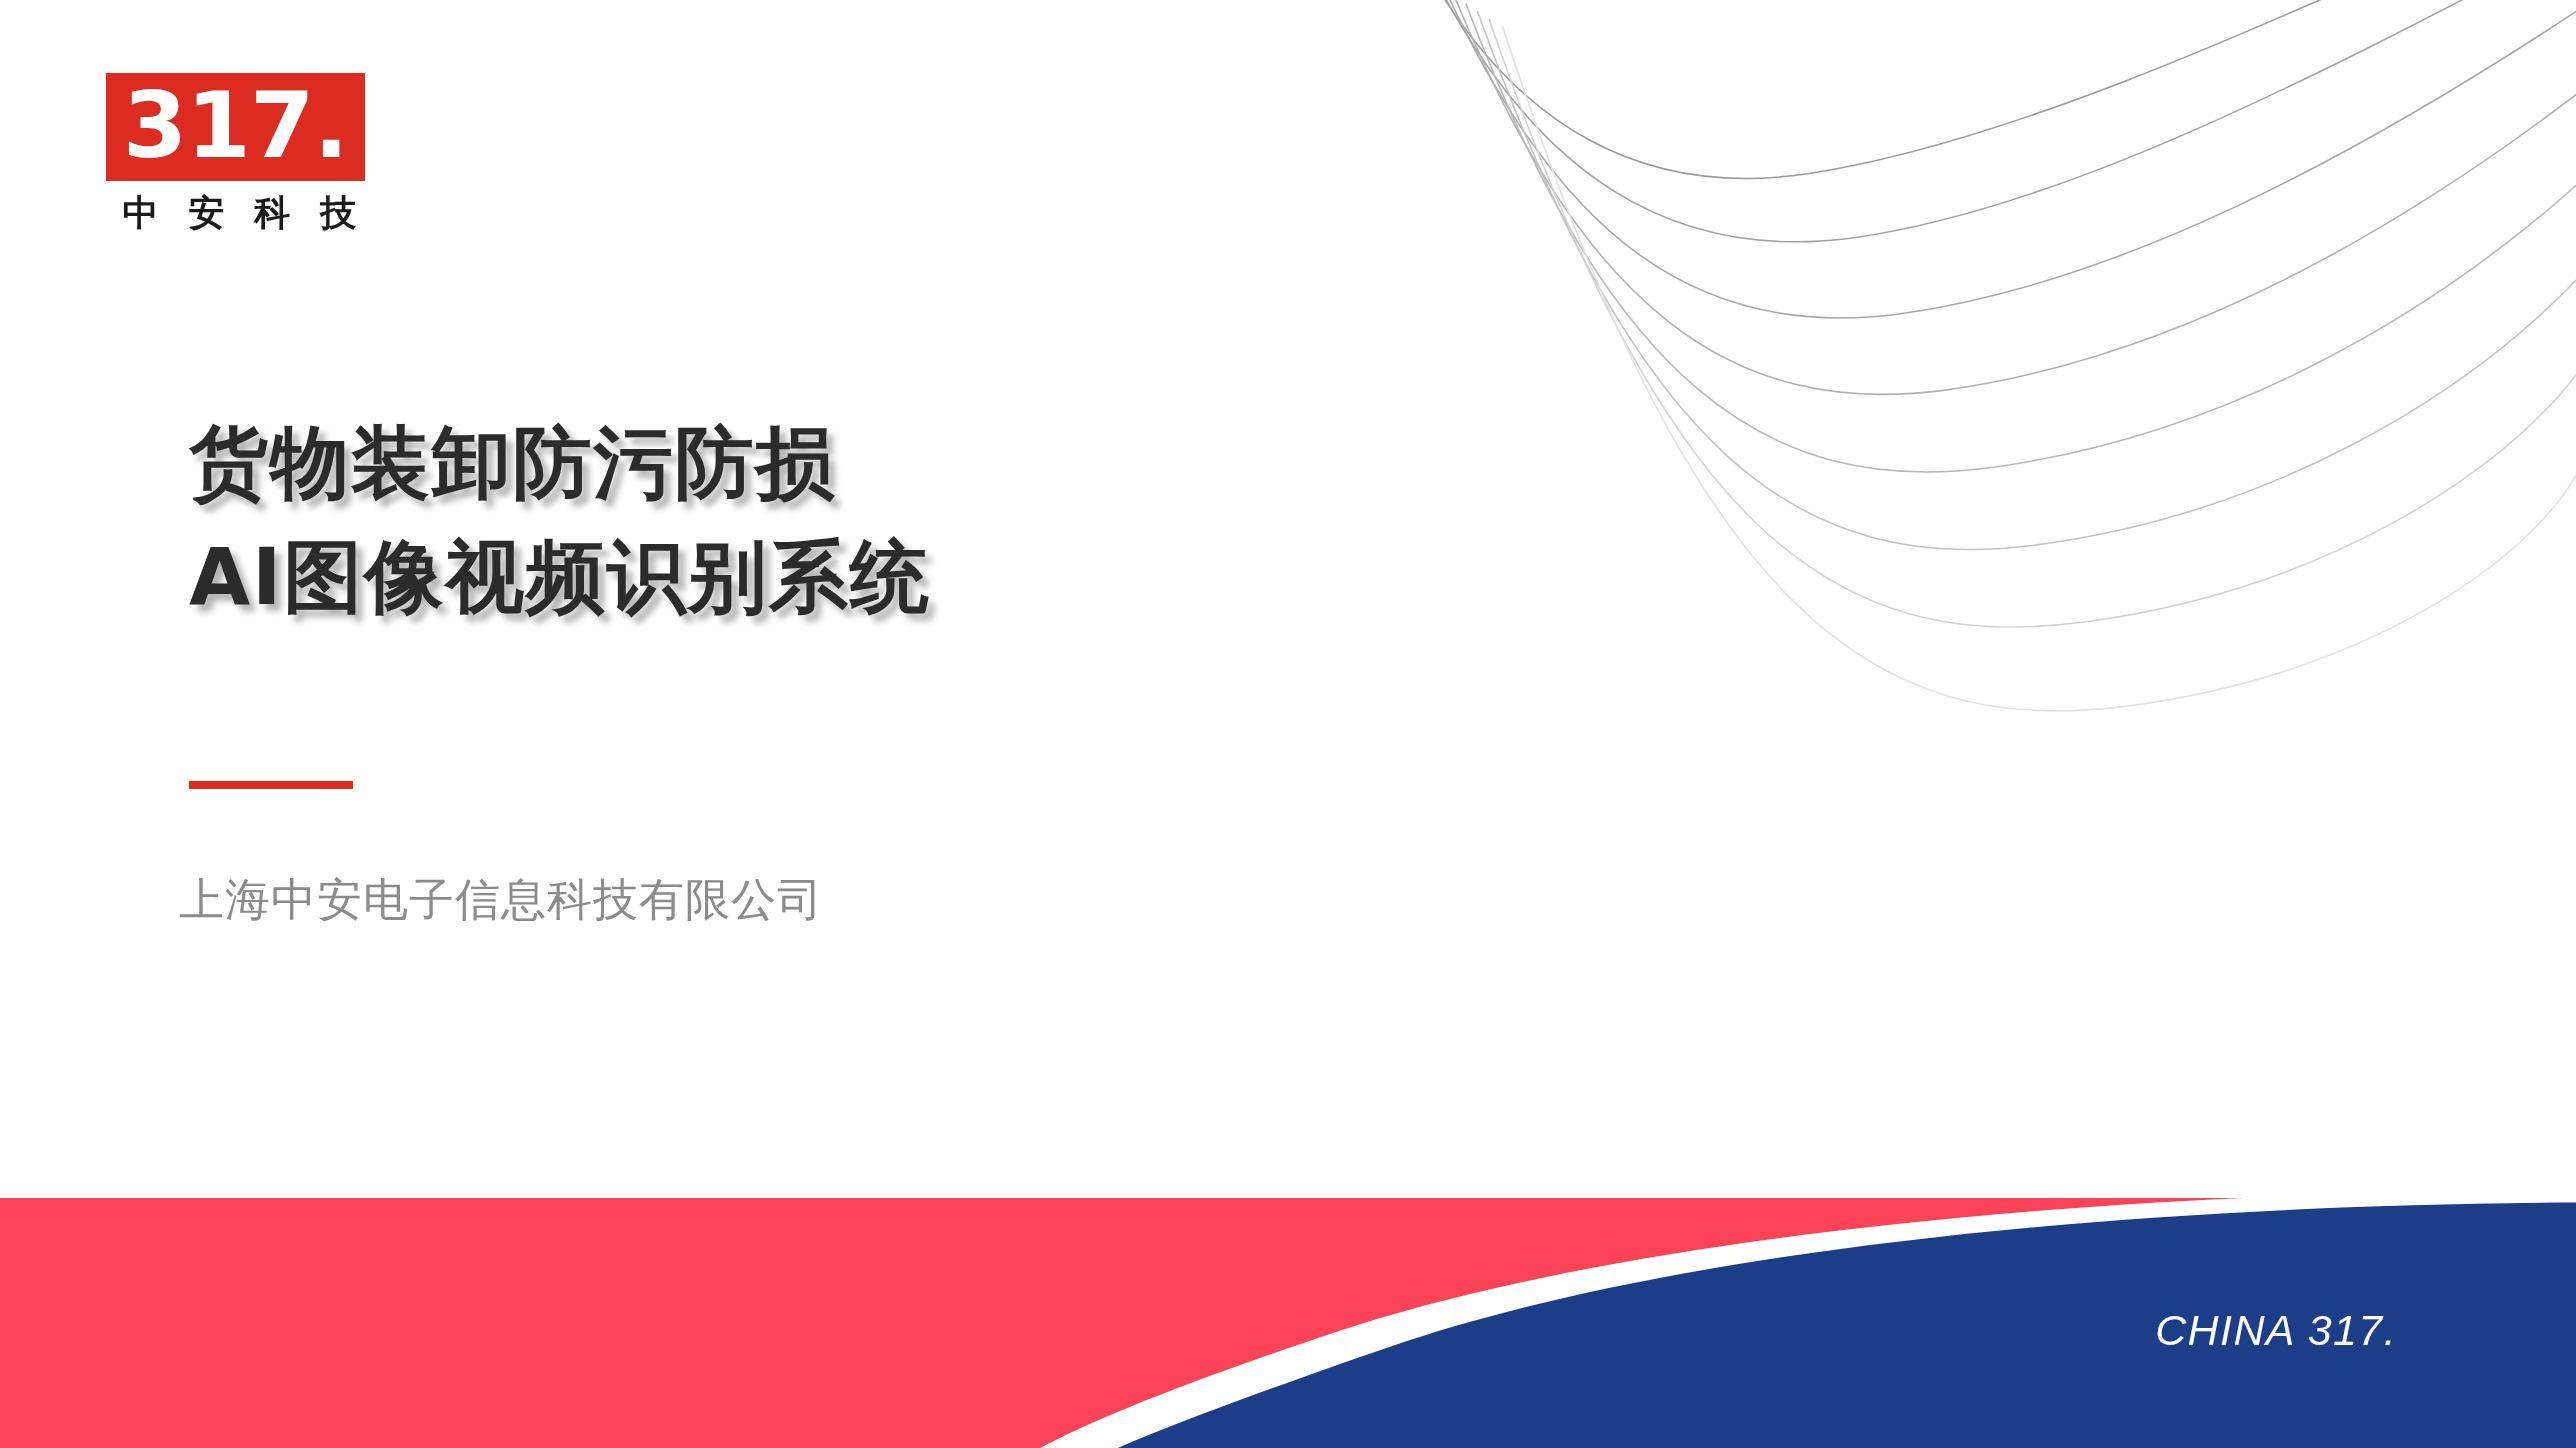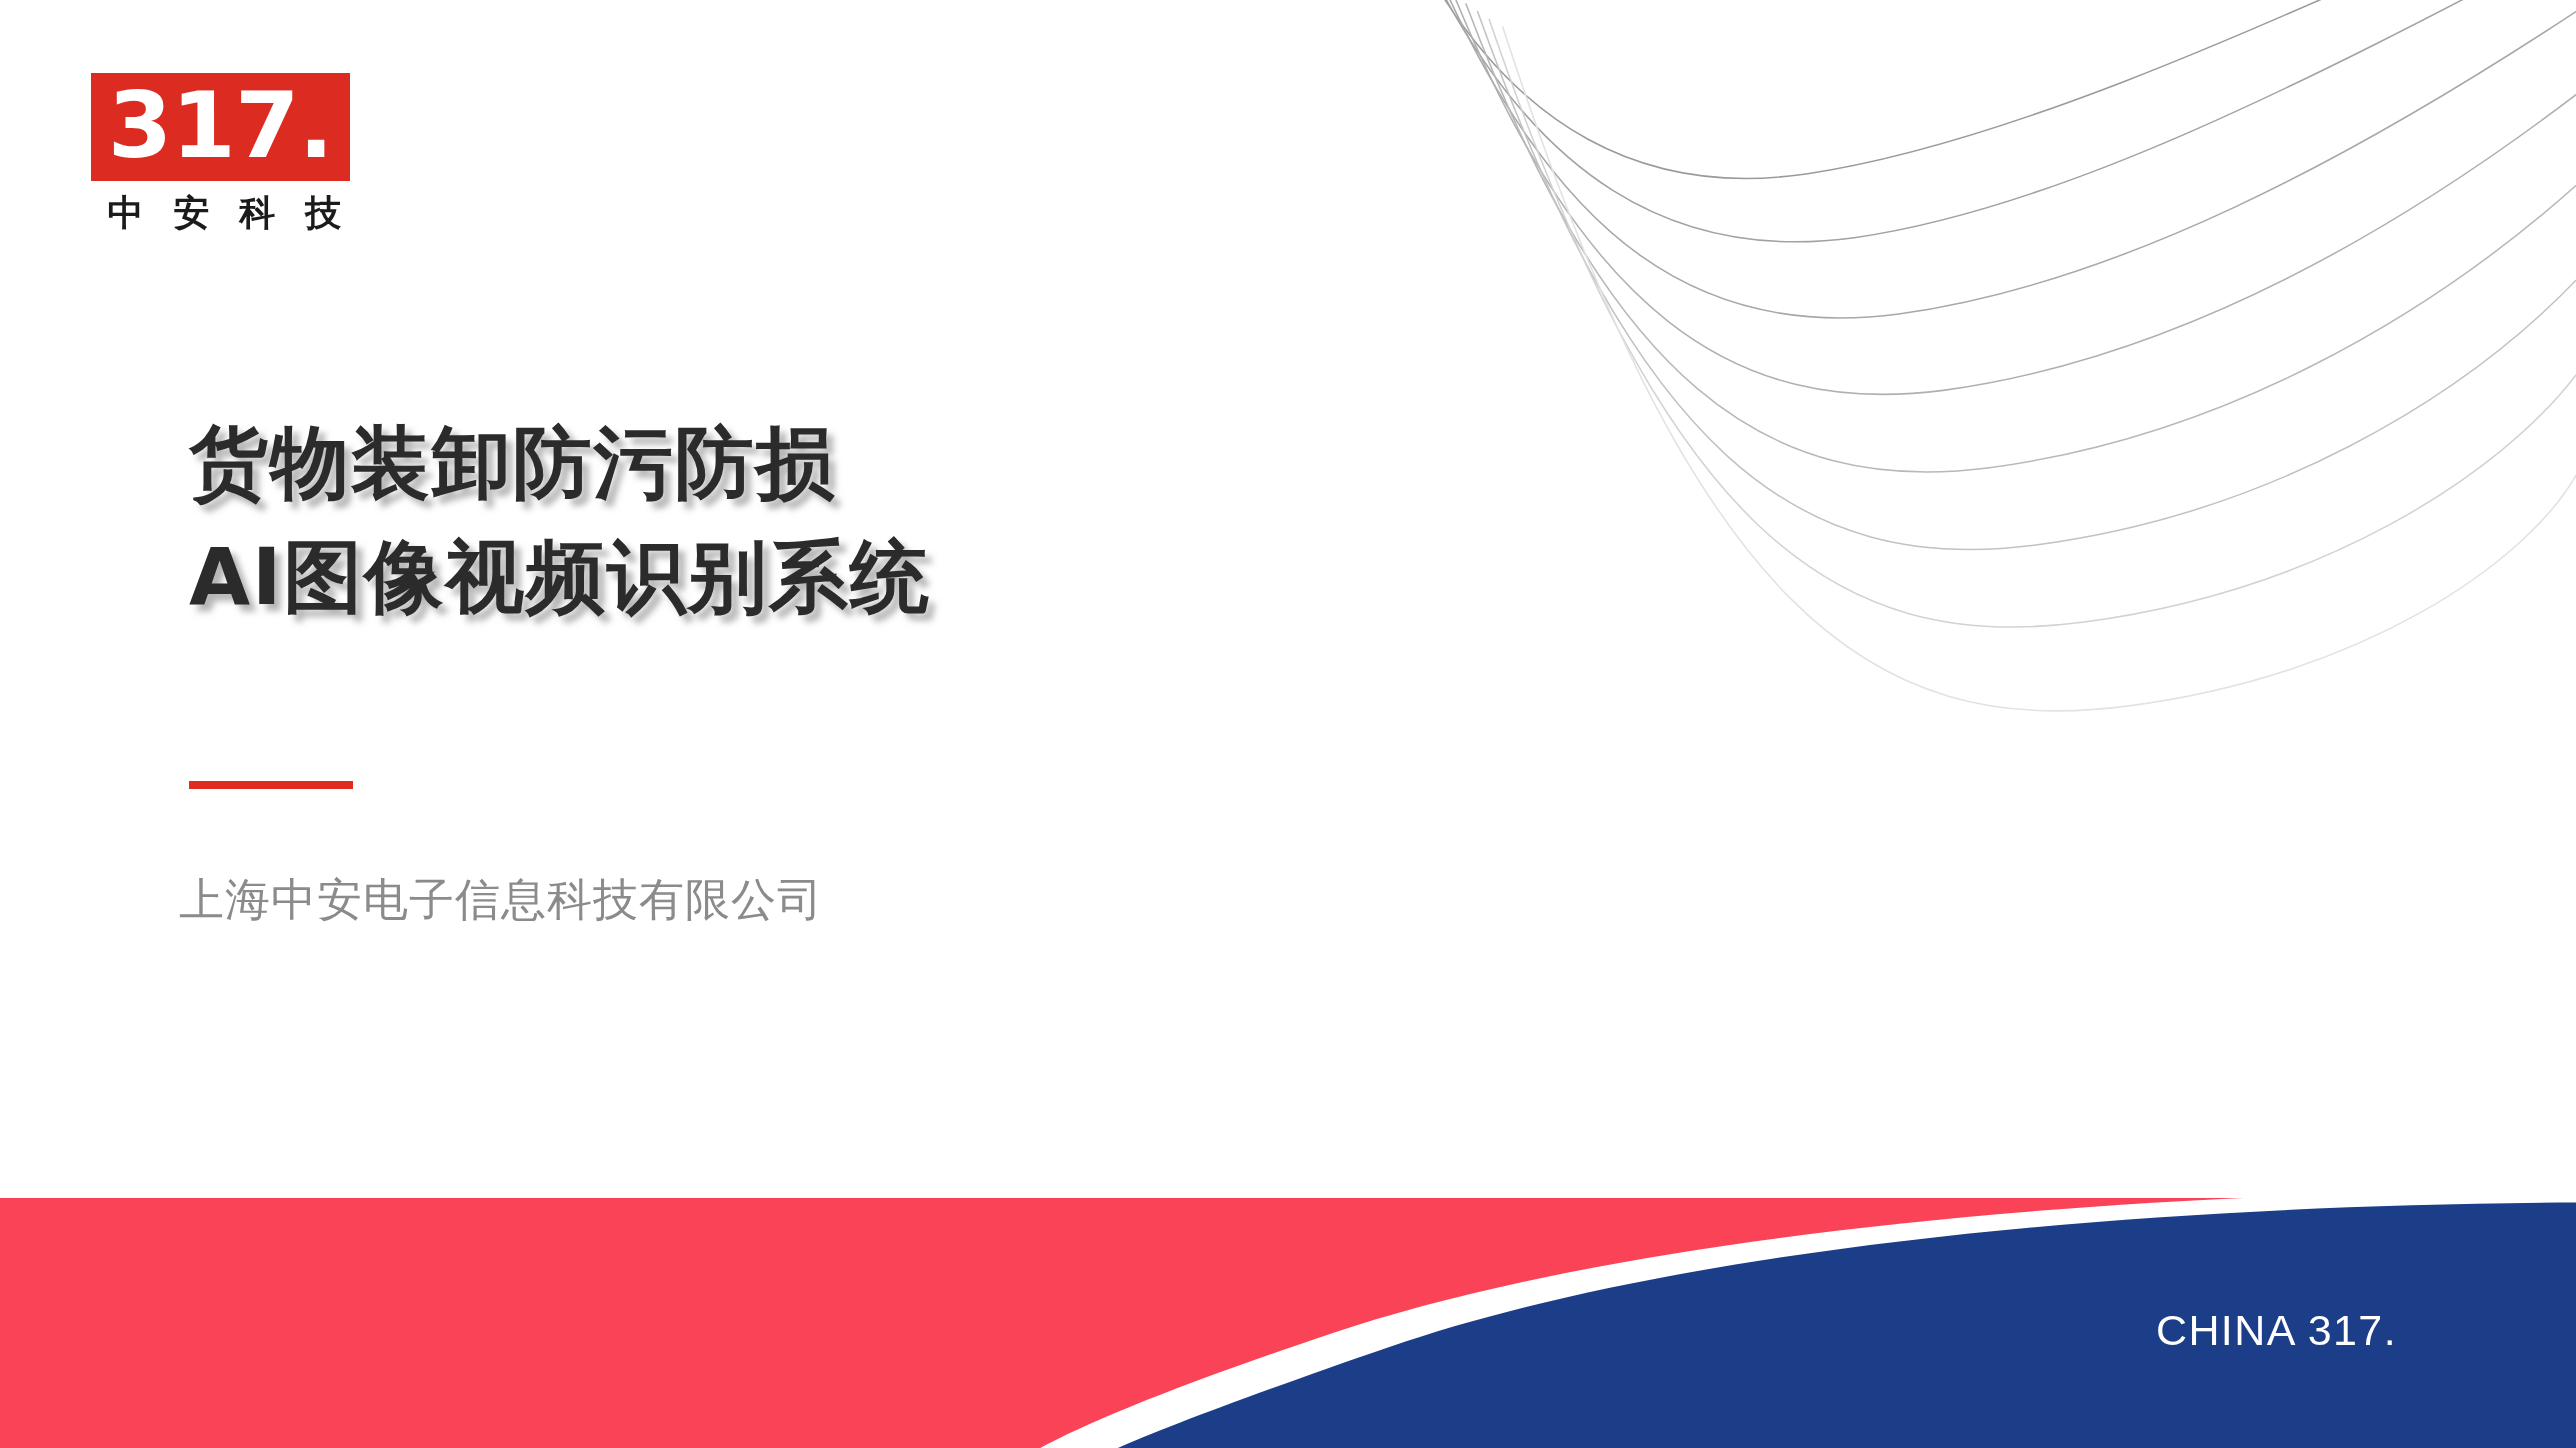--- a/index.html
+++ b/index.html
@@ -24,21 +24,21 @@
     top: 0;
     right: 0;
     width: 1224px;
     height: 802px;
     pointer-events: none;
   }
 
   
   #logo-block {
     position: absolute;
-    left: 91px;
+    left: 106px;
     top: 73px;
     width: 259px;
   }
   #logo-badge {
     width: 259px;
     height: 108px;
     background: #DC2B21;
     display: flex;
     align-items: center;
     justify-content: center;
@@ -125,20 +125,21 @@
   #footer-text {
     position: absolute;
     right: 179px;
     top: 1306px;
     color: #ffffff;
     font-family: "Liberation Sans", sans-serif;
     font-size: 43px;
     line-height: 48px;
     letter-spacing: 1.4px;
     white-space: nowrap;
+    font-style: italic;
   }
 </style>
 </head>
 <body>
 
 <div id="slide">
 
   <svg id="deco-lines" viewBox="0 0 1267 830" preserveAspectRatio="none">
     <g fill="none" stroke-linecap="round">
       <path d="M 78,-30 C 170,130 300,205 470,180 C 660,152 900,50 1267,-120" stroke="#9a9a9a" stroke-width="1.6"></path>

